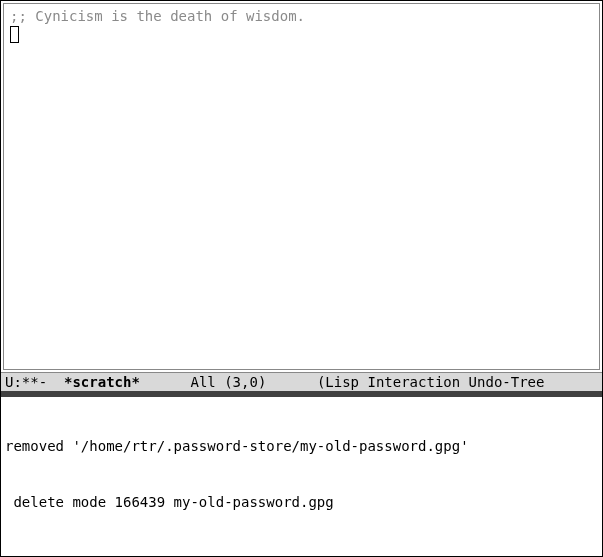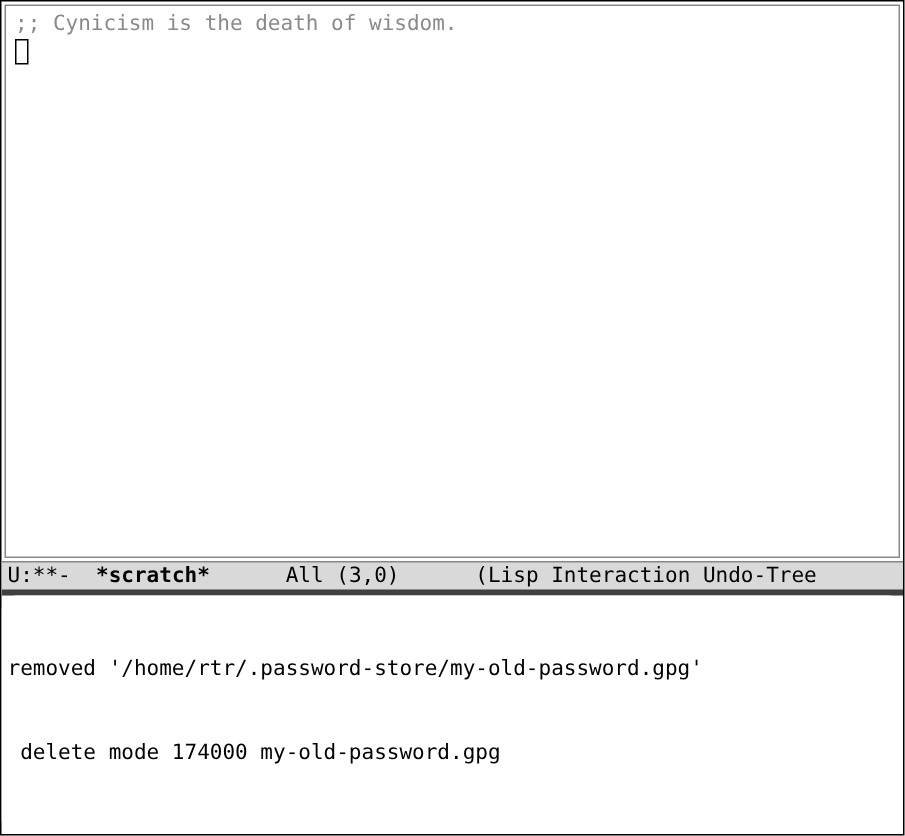--- a/index.html
+++ b/index.html
@@ -42,38 +42,37 @@
       width: 9px;
       height: 17px;
       border: 1px solid #000;
       background: transparent;
       vertical-align: top;
     }
     .mode-line {
       background: #d9d9d9;
       color: #000;
       border-top: 1px solid #888;
-      border-bottom: 4px solid #404040;
+      border-bottom: 6px solid #404040;
       padding: 1px 4px;
       white-space: pre;
       overflow: hidden;
       font-size: 14px;
     }
     .mode-line .buffer-name {
       font-weight: bold;
     }
     .echo-area {
       background: #fff;
       padding: 2px 4px 6px 4px;
       color: #000;
       font-size: 14px;
       line-height: 1.35;
       white-space: pre;
       overflow: hidden;
-      border-radius: 10px;
     }
     .echo-line {
       white-space: pre;
     }
   </style>
 </head>
 <body>
 
 <div class="editor-window">
 
@@ -81,16 +80,16 @@
     <div class="comment-line">;; Cynicism is the death of wisdom.</div>
     <div class="cursor-line">
       <span class="cursor-block"></span>
     </div>
   </div>
 
   <div class="mode-line"><span>U:**-  </span><span class="buffer-name">*scratch*</span><span>      </span><span>All (3,0)</span><span>      </span><span>(Lisp Interaction Undo-Tree</span></div>
 
   <div class="echo-area">
     <div class="echo-line">removed '/home/rtr/.password-store/my-old-password.gpg'</div>
-    <div class="echo-line"> delete mode 174000 my-old-password.gpg</div>
+    <div class="echo-line"> delete mode 166439 my-old-password.gpg</div>
   </div>
 
 </div>
 
 </body></html>

